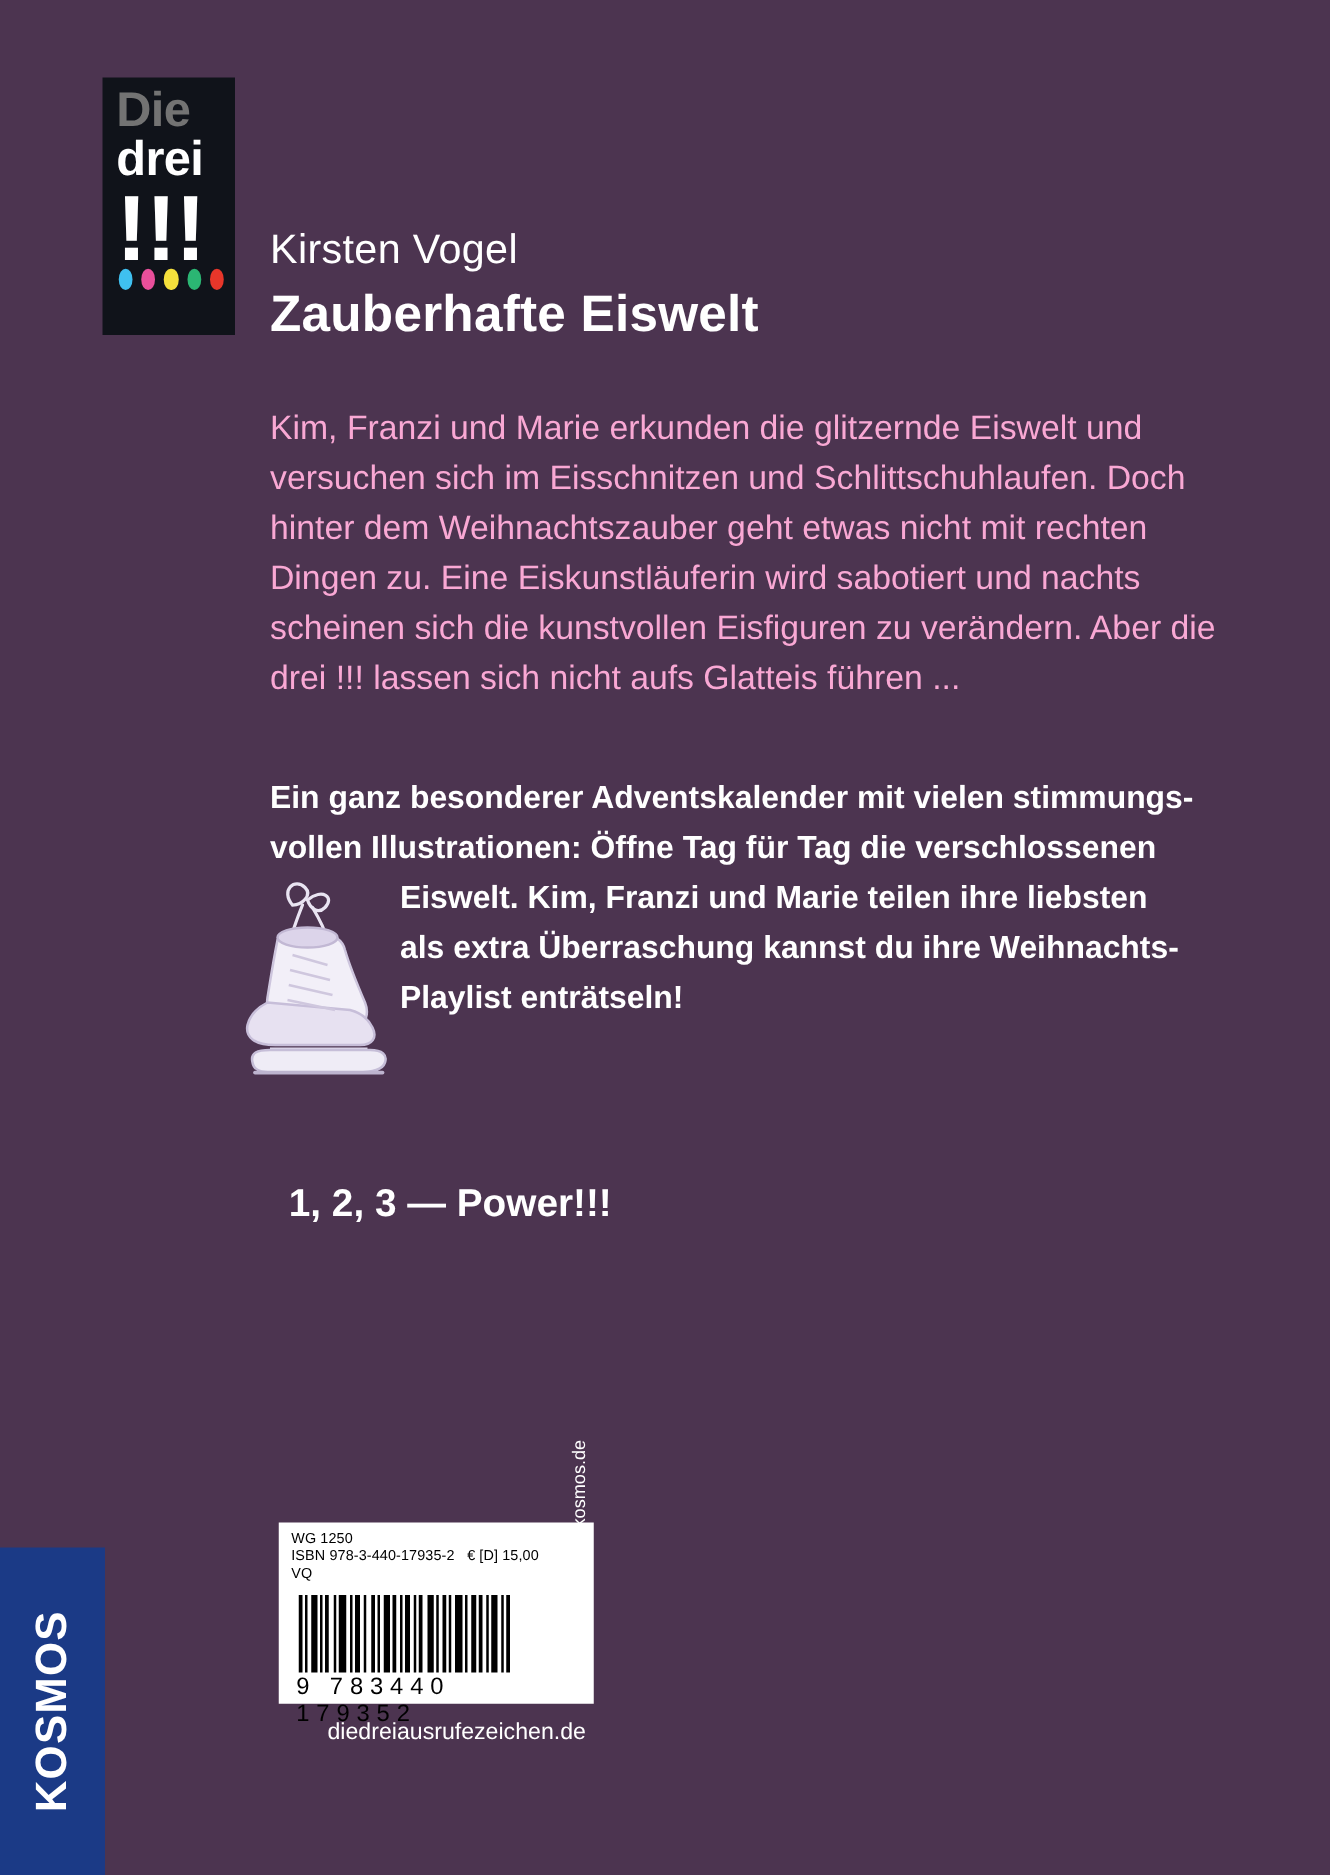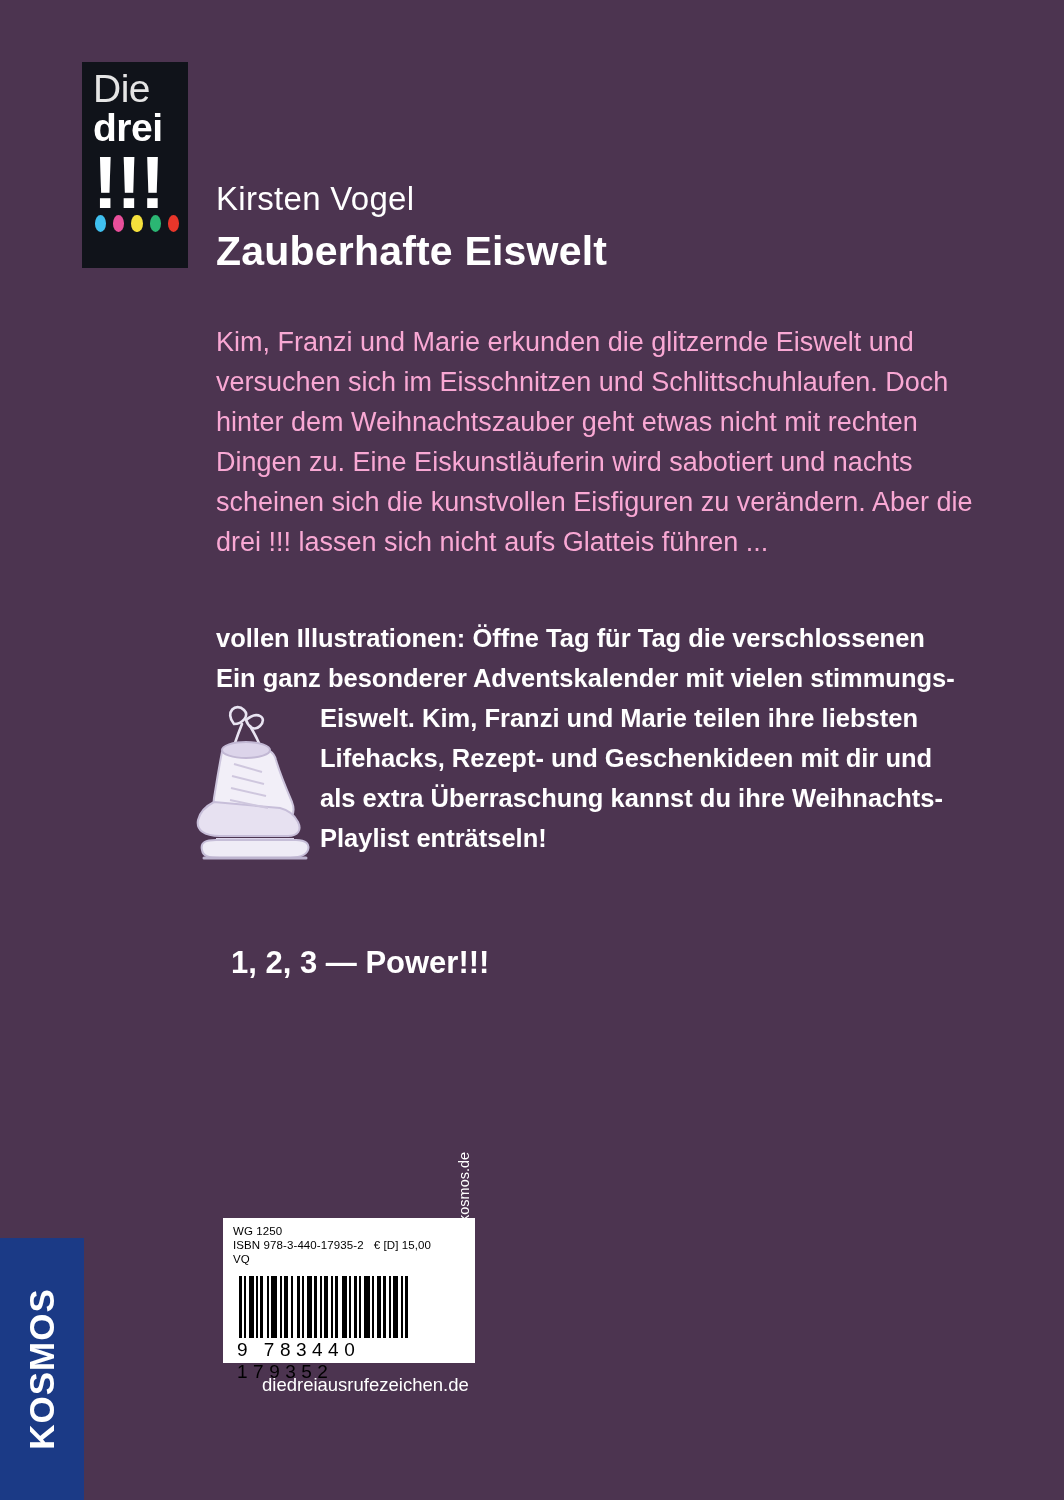--- a/index.html
+++ b/index.html
@@ -25,24 +25,24 @@
     height: 206px;
     background: #10131a;
     display: flex;
     flex-direction: column;
     justify-content: flex-start;
     box-sizing: border-box;
     padding: 8px 9px 10px 11px;
   }
   #logo-badge .die {
     font-size: 39px;
-    font-weight: normal;
+    font-weight: bold;
     line-height: 0.95;
     letter-spacing: -0.5px;
-    color: #e5e5e5;
+    color: #737373;
   }
   #logo-badge .drei {
     font-size: 39px;
     font-weight: bold;
     line-height: 0.95;
     letter-spacing: -0.5px;
     color: #fff;
     margin-top: 2px;
   }
   #logo-badge .bangs {
@@ -226,24 +226,23 @@
     <i style="background:#e8362a"></i>
   </div>
 </div>
 
 <div id="author">Kirsten Vogel</div>
 <div id="book-title">Zauberhafte Eiswelt</div>
 
 <div id="blurb">Kim, Franzi und Marie erkunden die glitzernde Eiswelt und versuchen sich im Eisschnitzen und Schlittschuhlaufen. Doch hinter dem Weihnachtszauber geht etwas nicht mit rechten Dingen zu. Eine Eiskunstläuferin wird sabotiert und nachts scheinen sich die kunstvollen Eisfiguren zu verändern. Aber die drei !!! lassen sich nicht aufs Glatteis führen ...</div>
 
 <div id="promo">
+  <span class="promo-line i1">Ein ganz besonderer Adventskalender mit vielen stimmungs-</span>
   <span class="promo-line i2">vollen Illustrationen: Öffne Tag für Tag die verschlossenen</span>
-  <span class="promo-line i1">Ein ganz besonderer Adventskalender mit vielen stimmungs-</span>
   <span class="promo-line i4">Eiswelt. Kim, Franzi und Marie teilen ihre liebsten</span>
-  <span class="promo-line i5">Lifehacks, Rezept- und Geschenkideen mit dir und</span>
   <span class="promo-line i6">als extra Überraschung kannst du ihre Weihnachts-</span>
   <span class="promo-line i7">Playlist enträtseln!</span>
 </div>
 
 <div id="skate-illustration">
   <svg viewBox="0 0 150 190" width="150" height="190" xmlns="http://www.w3.org/2000/svg">
 
     <g fill="none" stroke="#e9e4f2" stroke-width="2.6" stroke-linecap="round">
       <path d="M58 34 C48 22 60 12 68 20 C74 26 66 34 58 34 Z"></path>
       <path d="M70 30 C82 20 92 28 84 36 C78 42 72 36 70 30 Z"></path>

